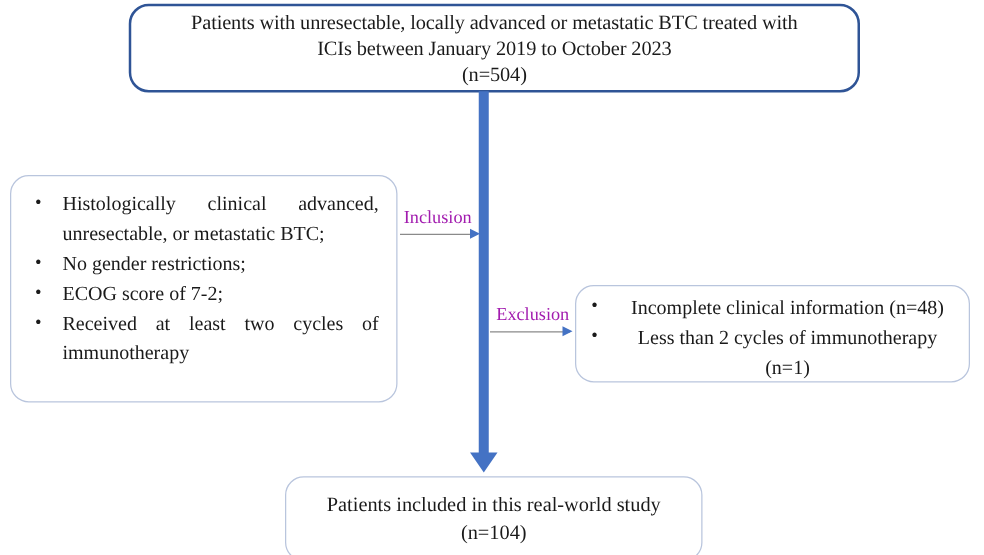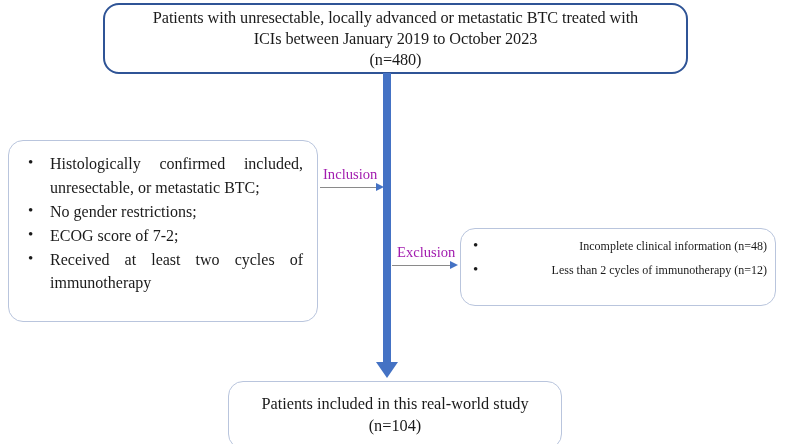--- a/index.html
+++ b/index.html
@@ -110,23 +110,23 @@
 
   
   #exclusion-box {
     left: 460px;
     top: 228px;
     width: 316px;
     height: 78px;
     padding: 6px 8px 6px 6px;
   }
   #exclusion-box ul.bullets > li {
-    font-size: 12px;
+    font-size: 16px;
     line-height: 23.5px;
-    text-align: right;
+    text-align: center;
     padding-left: 26px;
   }
   #exclusion-box ul.bullets > li::before {
     left: 6px;
   }
 
   
   #bottom-box {
     left: 228px;
     top: 381px;
@@ -177,43 +177,43 @@
   #exclusion-label      { left: 396px; top: 244px; }
 </style>
 </head>
 <body>
 
 <div id="canvas">
 
   <div class="box box-strong" id="top-box">
     <div class="line">Patients with unresectable, locally advanced or metastatic BTC treated with</div>
     <div class="line">ICIs between January 2019 to October 2023</div>
-    <div class="line">(n=480)</div>
+    <div class="line">(n=504)</div>
   </div>
 
   <div id="trunk"></div>
   <div id="trunk-arrowhead"></div>
 
   <div class="box box-light" id="inclusion-box">
     <ul class="bullets">
-      <li>Histologically confirmed included, unresectable, or metastatic BTC;</li>
+      <li>Histologically clinical advanced, unresectable, or metastatic BTC;</li>
       <li>No gender restrictions;</li>
       <li>ECOG score of 7-2;</li>
       <li>Received at least two cycles of immunotherapy</li>
     </ul>
   </div>
 
   <div class="edge-label" id="inclusion-label">Inclusion</div>
   <div class="thin-arrow" id="inclusion-arrow-line"></div>
   <div class="thin-arrow-head" id="inclusion-arrow-head"></div>
 
   <div class="box box-light" id="exclusion-box">
     <ul class="bullets">
       <li>Incomplete clinical information (n=48)</li>
-      <li>Less than 2 cycles of immunotherapy (n=12)</li>
+      <li>Less than 2 cycles of immunotherapy (n=1)</li>
     </ul>
   </div>
 
   <div class="edge-label" id="exclusion-label">Exclusion</div>
   <div class="thin-arrow" id="exclusion-arrow-line"></div>
   <div class="thin-arrow-head" id="exclusion-arrow-head"></div>
 
   <div class="box box-light" id="bottom-box">
     <div class="line">Patients included in this real-world study</div>
     <div class="line">(n=104)</div>

